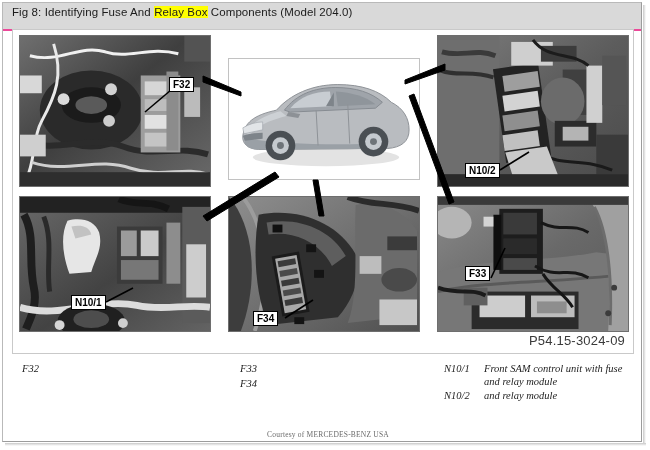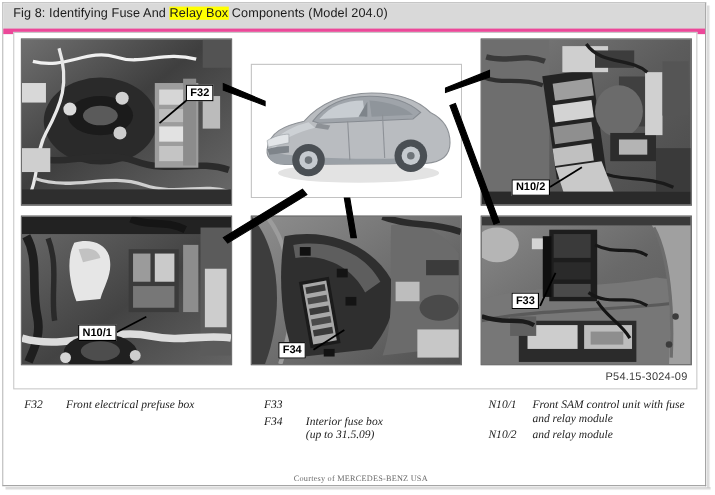--- a/index.html
+++ b/index.html
@@ -30,21 +30,21 @@
   }
   .shadow-b{
     position:absolute;left:5px;top:443px;width:641px;height:3px;
     background:linear-gradient(to bottom,#c8c8c8,#ffffff);
   }
 
   
   .titlebar{
     position:absolute;left:0;top:0;right:0;height:28px;
     background:#d9d9d9;
-    border-bottom:5px solid #ec4899;
+    border-bottom:2px solid #ec4899;
     box-sizing:border-box;
     padding-left:31px;
   }
   .title-text{
     position:absolute;left:9px;top:3px;
     font-size:11.5px;color:#1b1b1b;white-space:nowrap;
     letter-spacing:.1px;
   }
   .hl{background:#ffff00;}
 
@@ -96,21 +96,21 @@
 
   
   .leaders{
     position:absolute;left:0;top:0;width:622px;height:325px;
     pointer-events:none;z-index:4;
   }
 
   
   .drawing-no{
     position:absolute;right:8px;bottom:5px;
-    font-size:10px;color:#3a3a3a;
+    font-size:13px;color:#3a3a3a;
     font-family:"Liberation Sans", sans-serif;
     letter-spacing:.2px;
     z-index:7;
   }
 
   
   .legend{
     position:absolute;left:9px;top:360px;width:622px;height:60px;
     font-family:"Liberation Serif", serif;
     font-style:italic;
@@ -428,36 +428,29 @@
       <div class="callout" style="left:452px;top:236px;">F33</div>
 
       <div class="drawing-no">P54.15-3024-09</div>
     </div>
 
     <div class="legend">
 
       <div class="lcol c1">
         <div class="lrow">
           <div class="lkey">F32</div>
-          <div class="ldesc">
-            <div>Front electrical prefuse box</div>
-          </div>
         </div>
       </div>
 
       <div class="lcol c2">
         <div class="lrow">
           <div class="lkey">F33</div>
         </div>
         <div class="lrow">
           <div class="lkey">F34</div>
-          <div class="ldesc">
-            <div>Interior fuse box</div>
-            <div>(up to 31.5.09)</div>
-          </div>
         </div>
       </div>
 
       <div class="lcol c3">
         <div class="lrow">
           <div class="lkey wide">N10/1</div>
           <div class="ldesc">
             <div>Front SAM control unit with fuse</div>
             <div>and relay module</div>
           </div>

